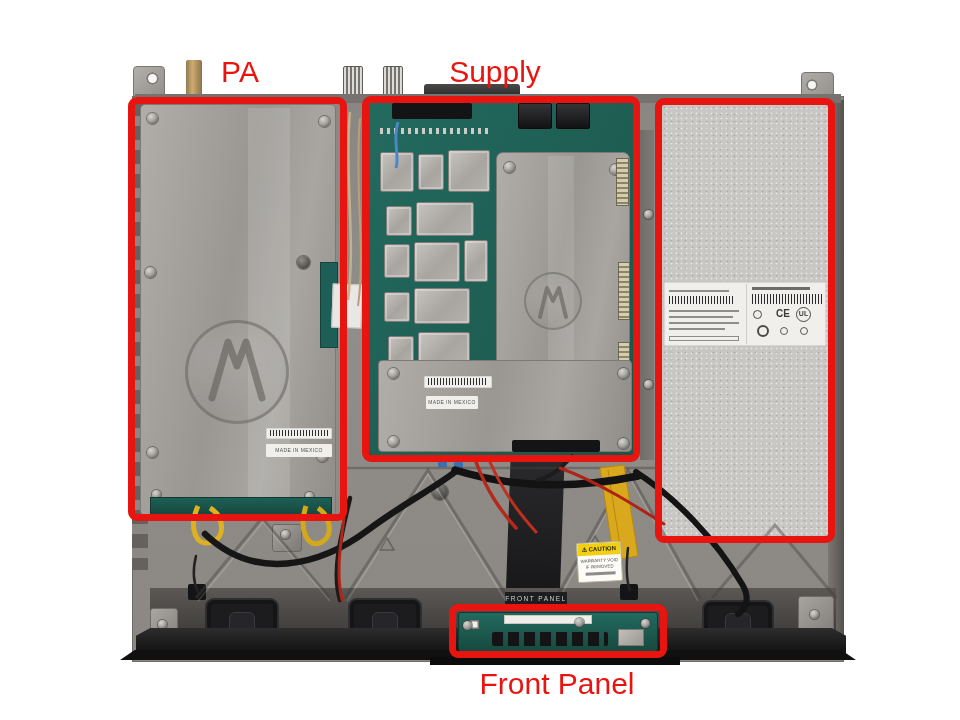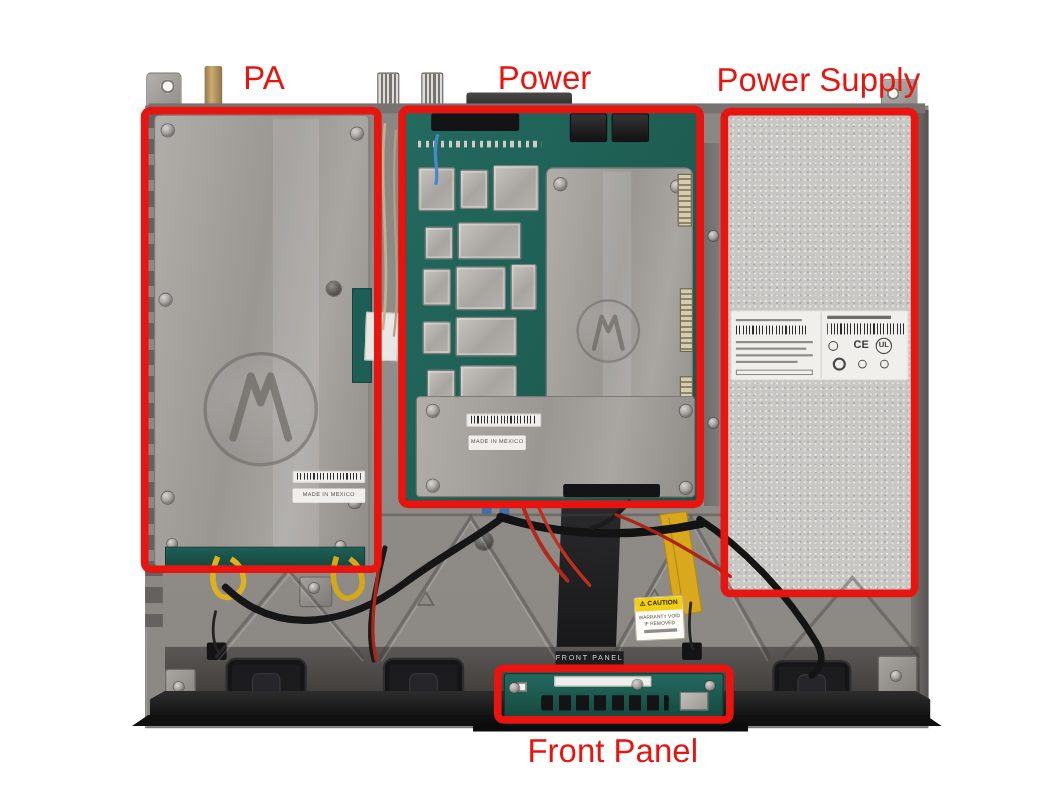--- a/index.html
+++ b/index.html
@@ -228,17 +228,16 @@
   <div class="screw sm" style="left:641px;top:619px;z-index:7"></div>
   <div class="abs" style="left:492px;top:632px;width:116px;height:14px;background:repeating-linear-gradient(90deg,#141416 0 11px,transparent 11px 16px);border-radius:2px;z-index:7"></div>
   <div class="abs" style="left:618px;top:629px;width:26px;height:17px;background:linear-gradient(135deg,#c2bfbb,#9b9894);border:1px solid #7c7975;z-index:7"></div>
 
   <div class="rbox" style="left:128px;top:97px;width:219px;height:424px"></div>
   <div class="rbox" style="left:362px;top:96px;width:278px;height:366px"></div>
   <div class="rbox" style="left:655px;top:98px;width:180px;height:445px"></div>
   <div class="rbox" style="left:449px;top:604px;width:218px;height:54px"></div>
 
   <div class="rlabel" style="left:212px;top:56px;width:56px">PA</div>
-  <div class="rlabel" style="left:428px;top:56px;width:134px">Power</div>
-  <div class="rlabel" style="left:650px;top:58px;width:188px">Power Supply</div>
+  <div class="rlabel" style="left:428px;top:56px;width:134px">Supply</div>
   <div class="rlabel" style="left:452px;top:668px;width:210px">Front Panel</div>
 
 </div>
 
 </body></html>

